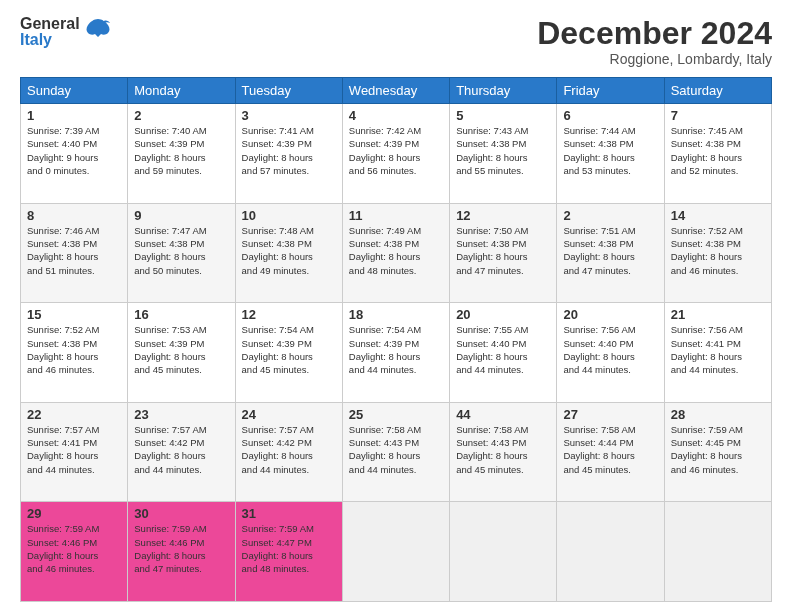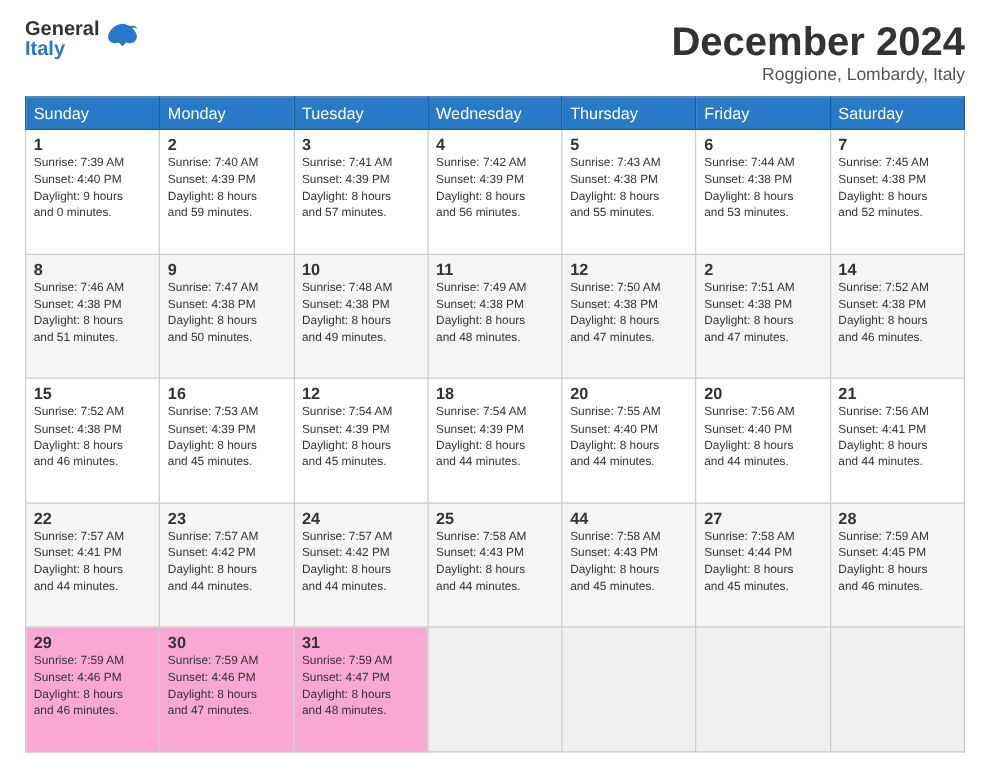--- a/index.html
+++ b/index.html
@@ -57,21 +57,21 @@
       font-size: 9.5px;
       color: #333;
       border: 1px solid #ccc;
       height: 78px;
       background: #fff;
     }
     .calendar tr:nth-child(even) td {
       background: #f5f5f5;
     }
     .calendar tr:last-child td {
-      background: #f9a8d4;
+      background: #ec4899;
     }
     .day-num {
       font-size: 13px;
       font-weight: bold;
       display: block;
       margin-bottom: 1px;
     }
     .day-info {
       line-height: 1.4;
     }

